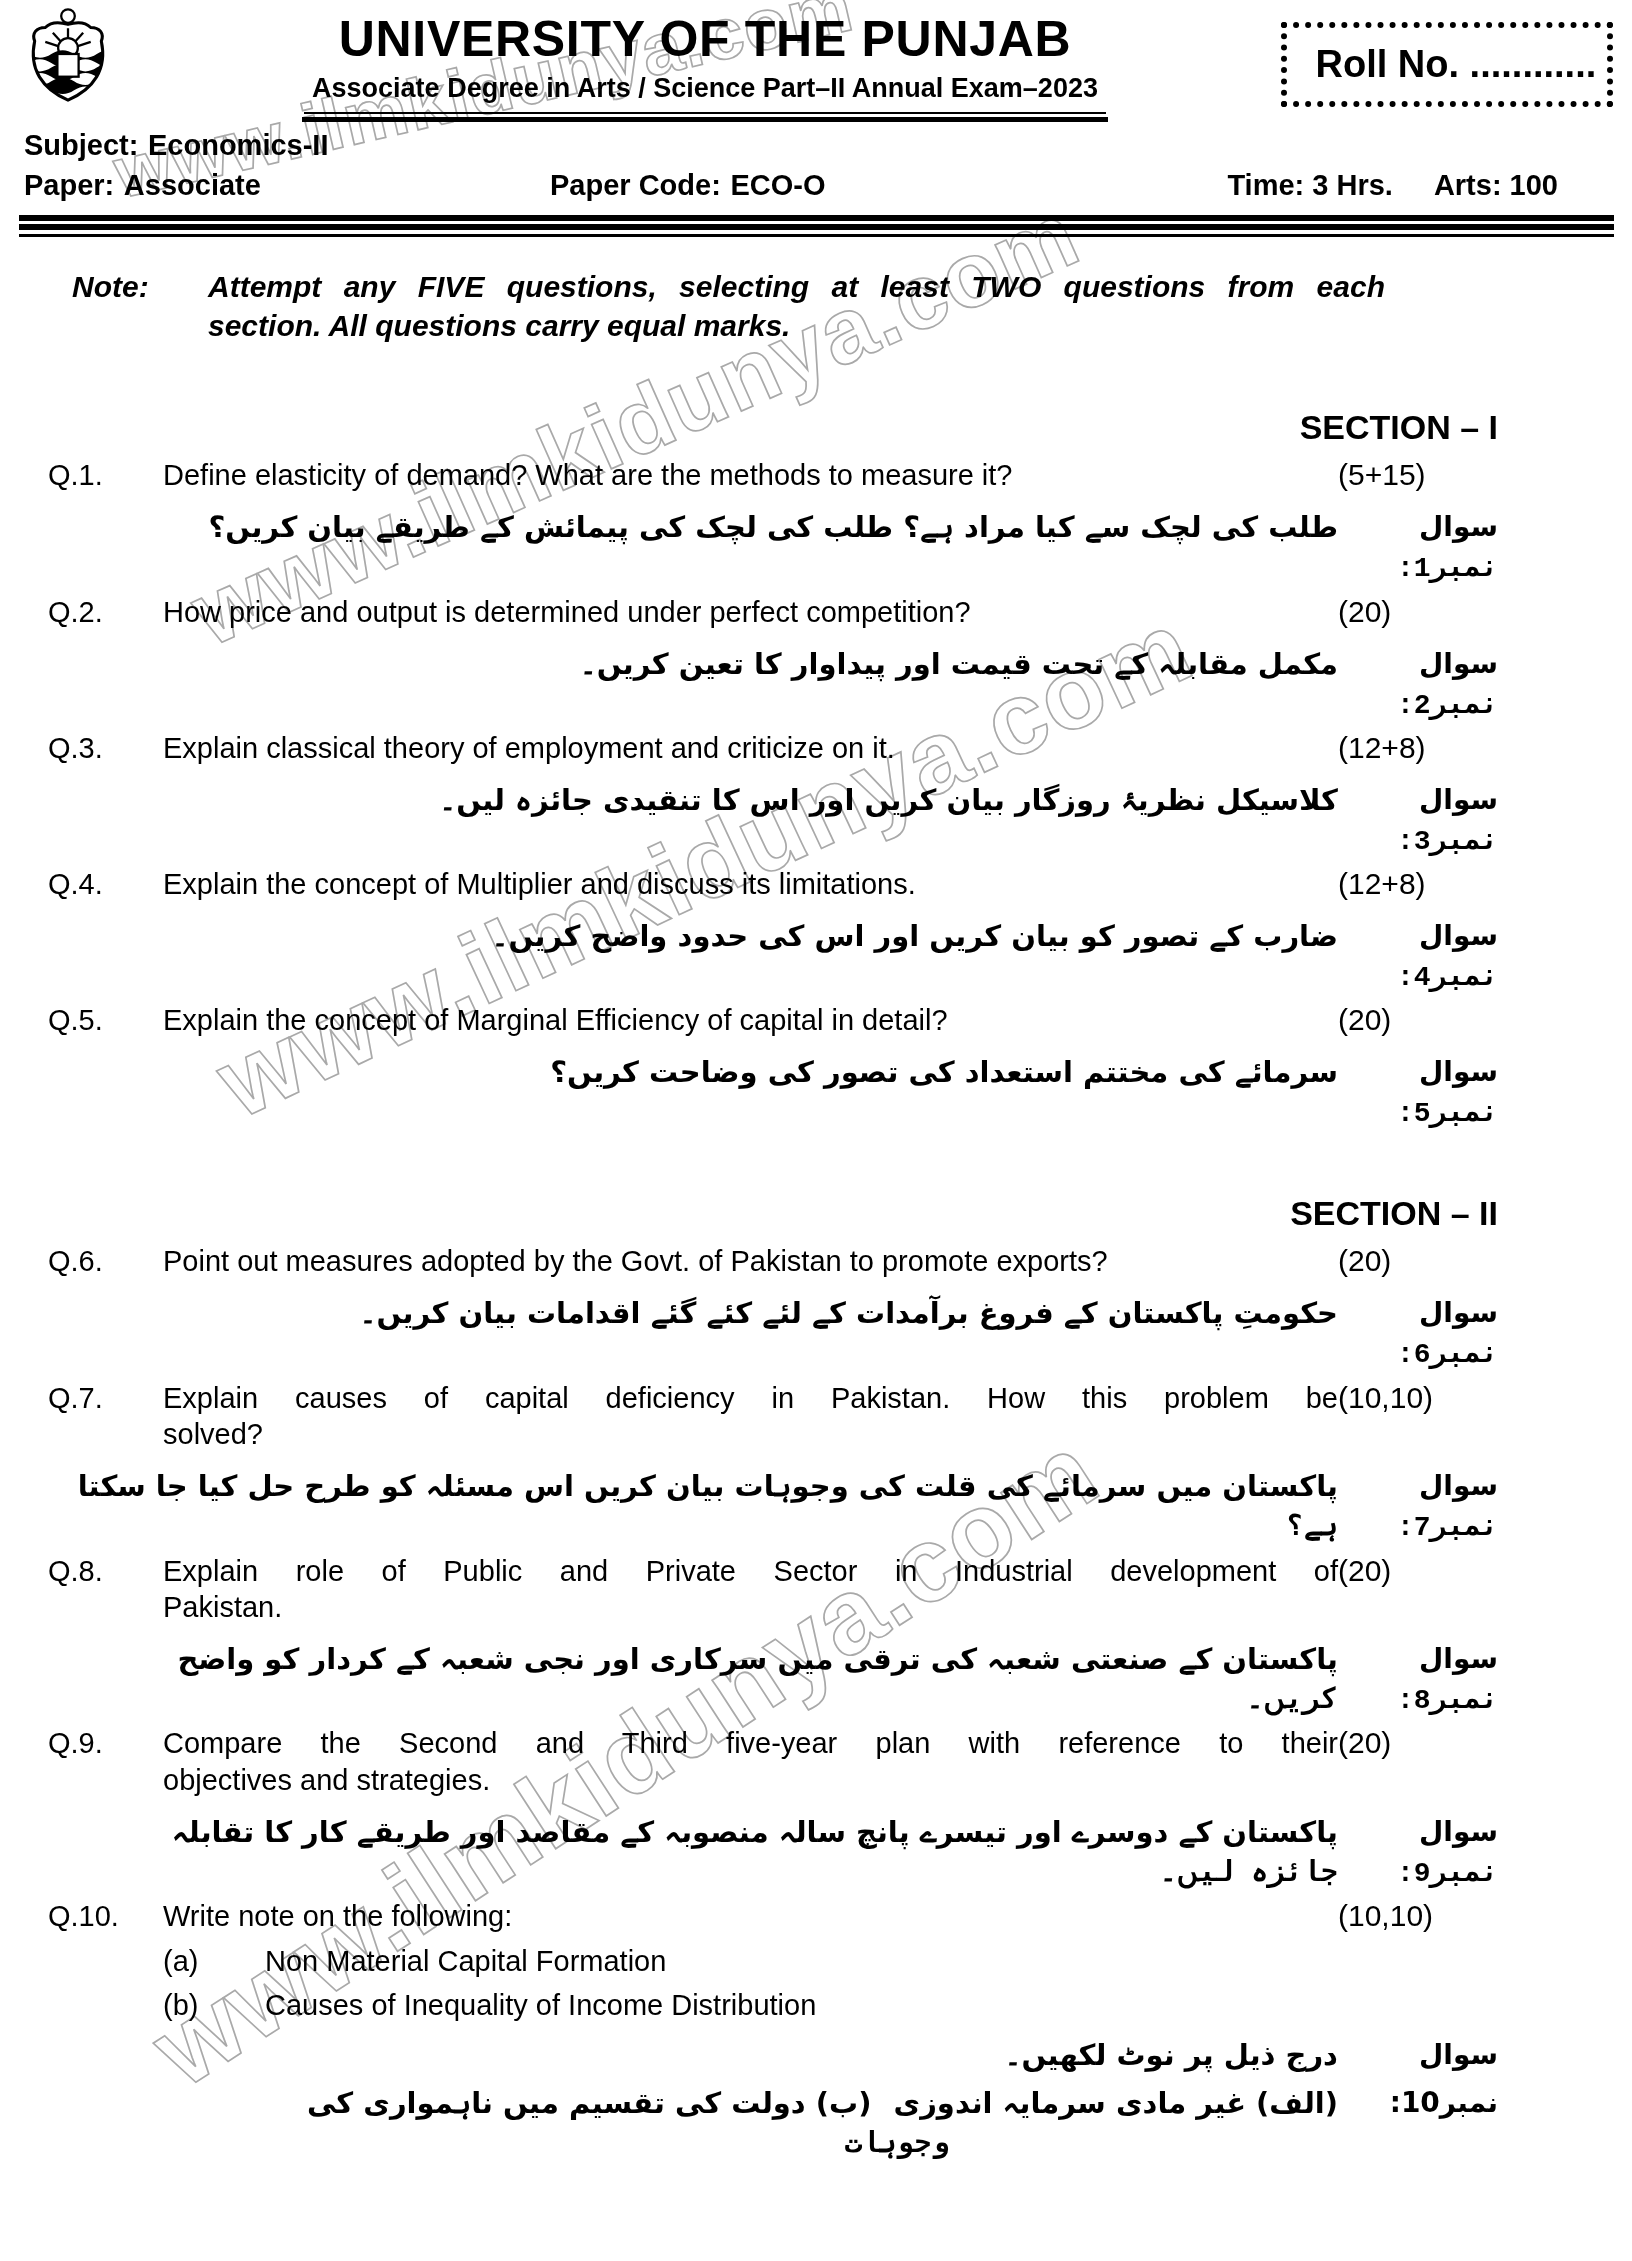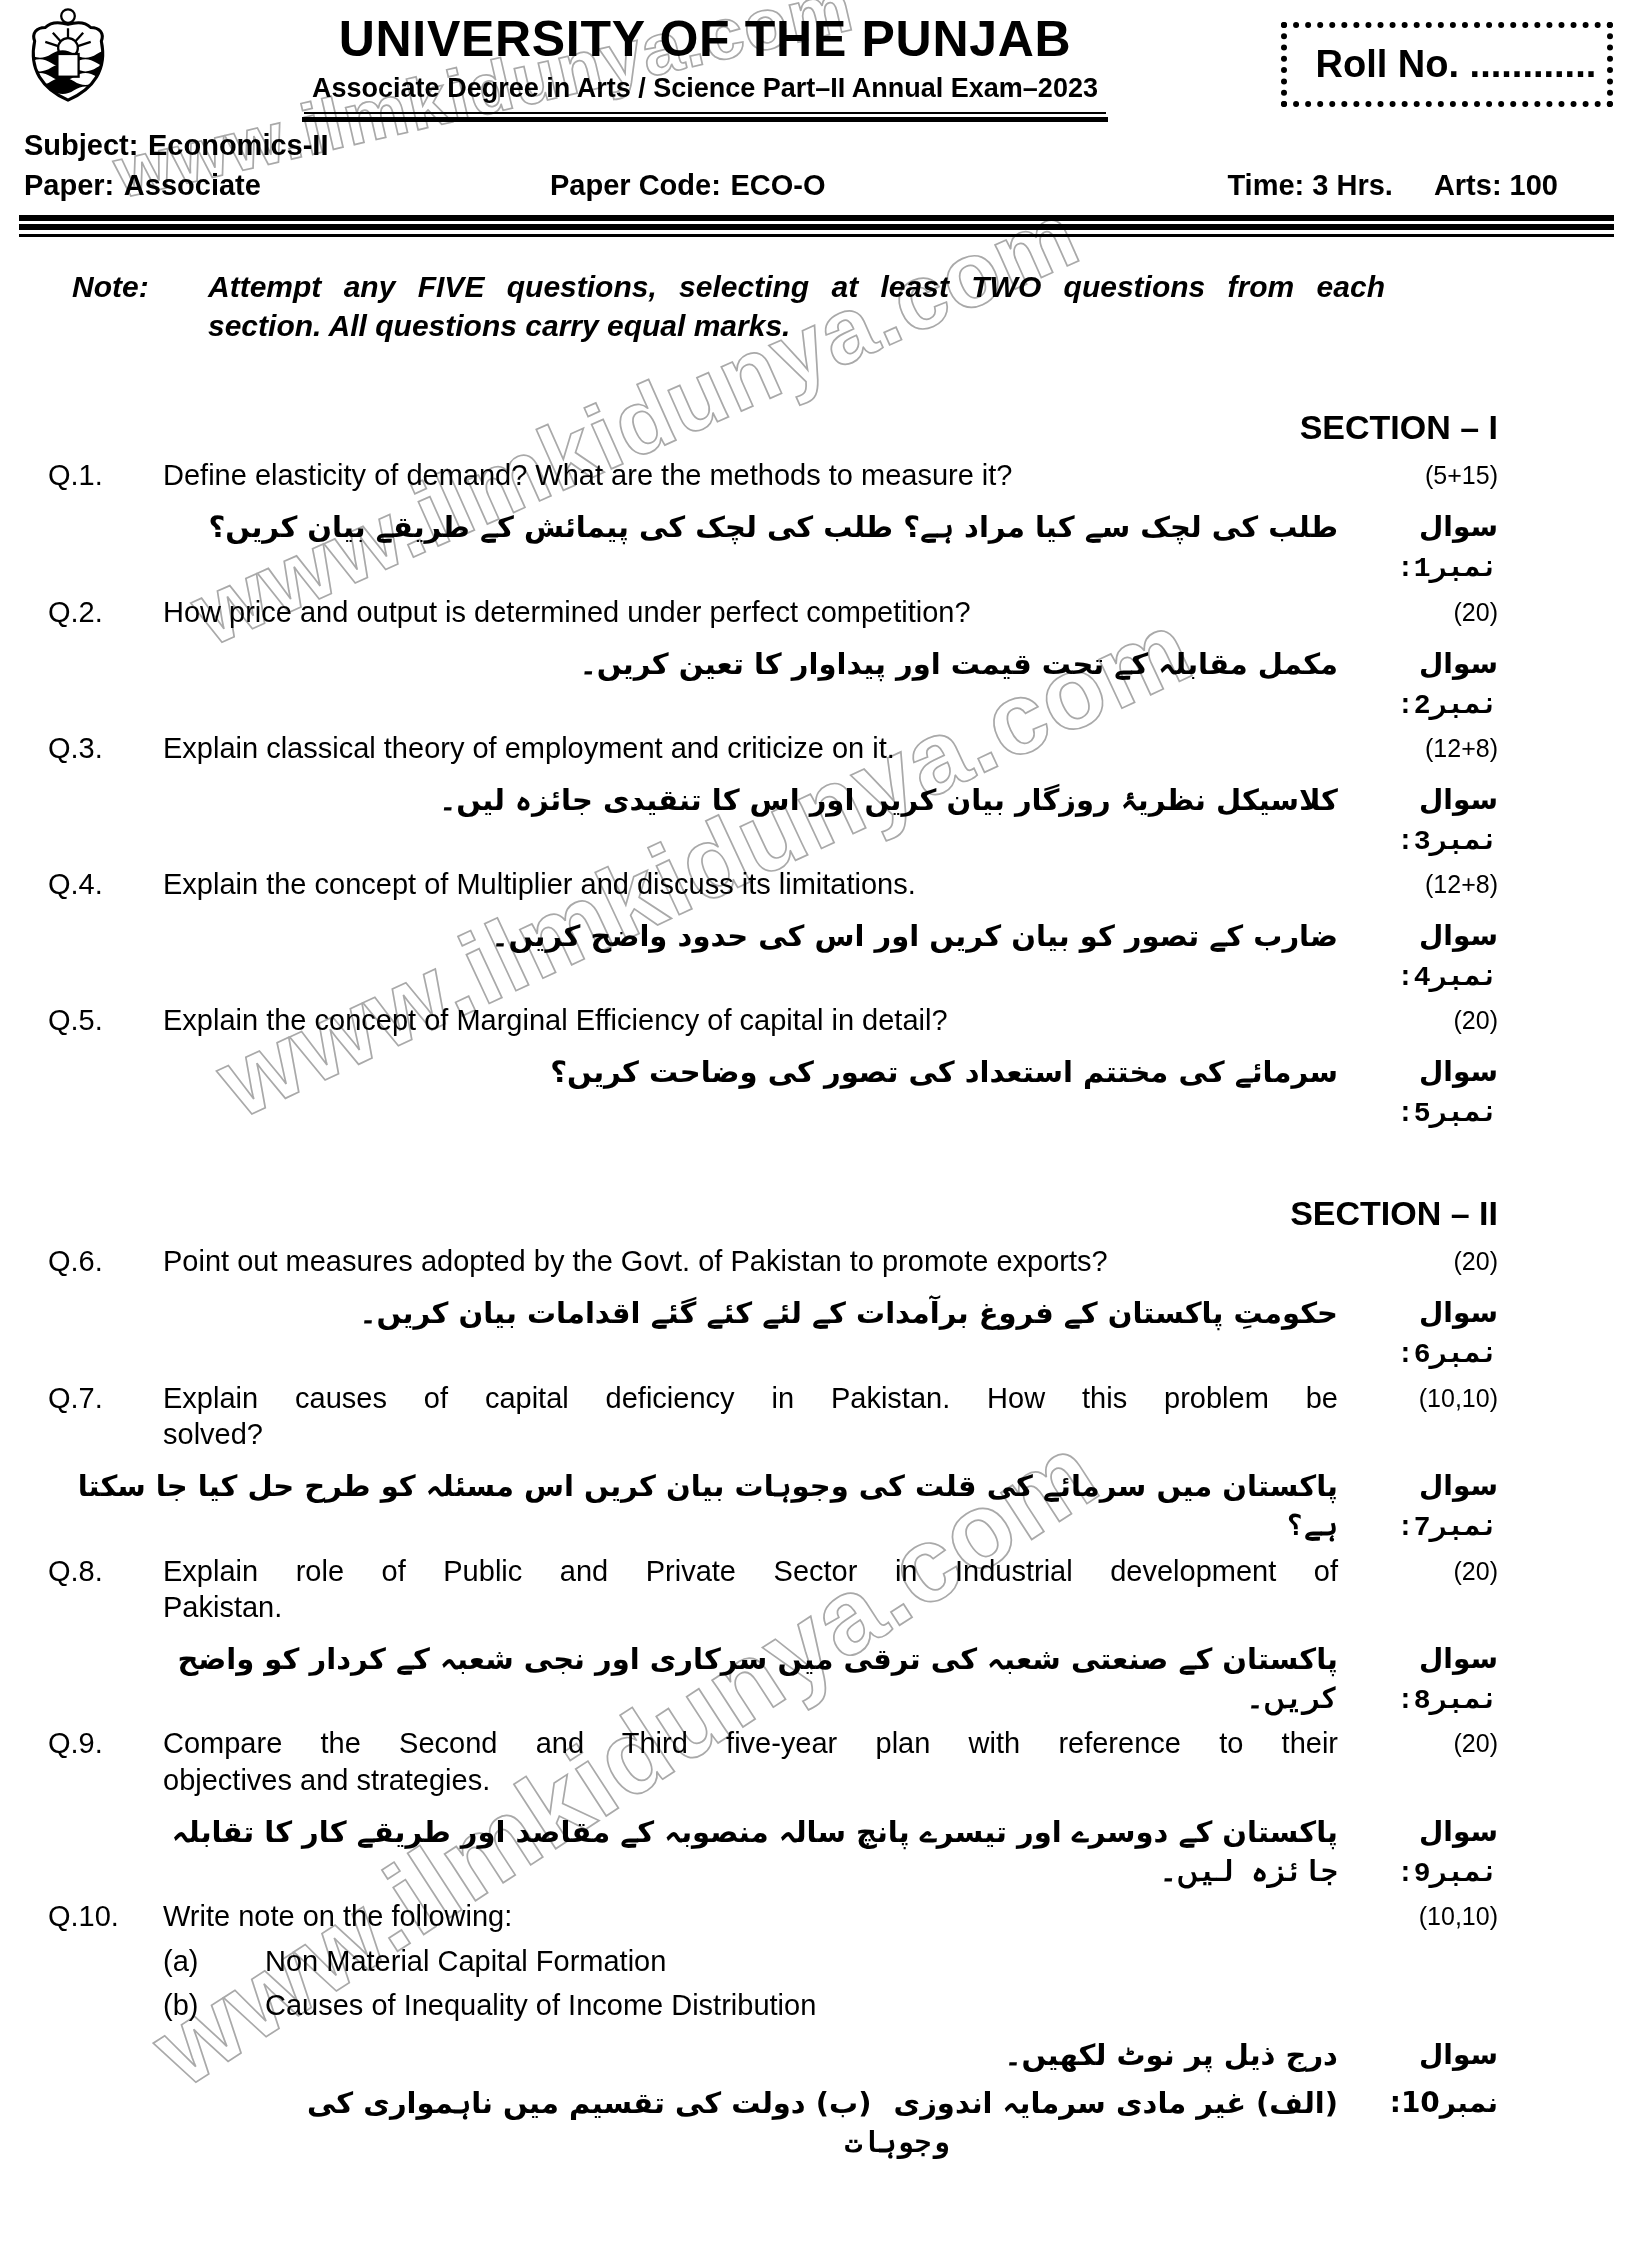--- a/index.html
+++ b/index.html
@@ -56,21 +56,21 @@
     line-height:39px;
   }
   .jfull { text-align:justify; text-align-last:justify; }
   
   .content { margin:0 135px 0 48px; }
   .section-title { text-align:right; font-size:34px; font-weight:bold; margin:63px 0 12.3px 0; line-height:38px; }
   .q { margin-bottom:8.2px; }
   .row.en { display:grid; grid-template-columns:115px 1fr 160px; direction:ltr; margin-bottom:11px; }
   .qnum  { font-size:29px; line-height:34px; }
   .qtext { font-size:29px; line-height:34px; }
-  .qmarks{ font-size:25px; line-height:34px; text-align:right; }
+  .qmarks{ font-size:30px; line-height:34px; text-align:left; }
   .row.en.sub { grid-template-columns:115px 102px 1fr; margin-bottom:9.6px; }
   .subtag,.subtext { font-size:29px; line-height:34px; }
   .row.ur { display:grid; grid-template-columns:160px 1fr; direction:rtl; }
   .ulabel {
     font-family:"DejaVu Sans", sans-serif; font-weight:700; font-size:28px;
     line-height:44px; text-align:right; padding-left:9.6px;
   }
   .utext {
     font-family:"DejaVu Sans", sans-serif; font-weight:700; font-size:29px;
     line-height:44px; text-align:right;

